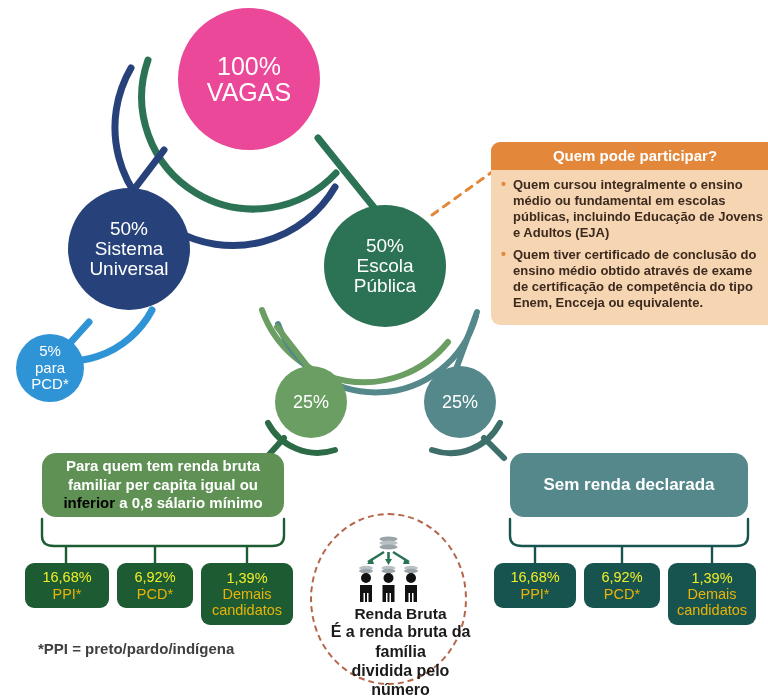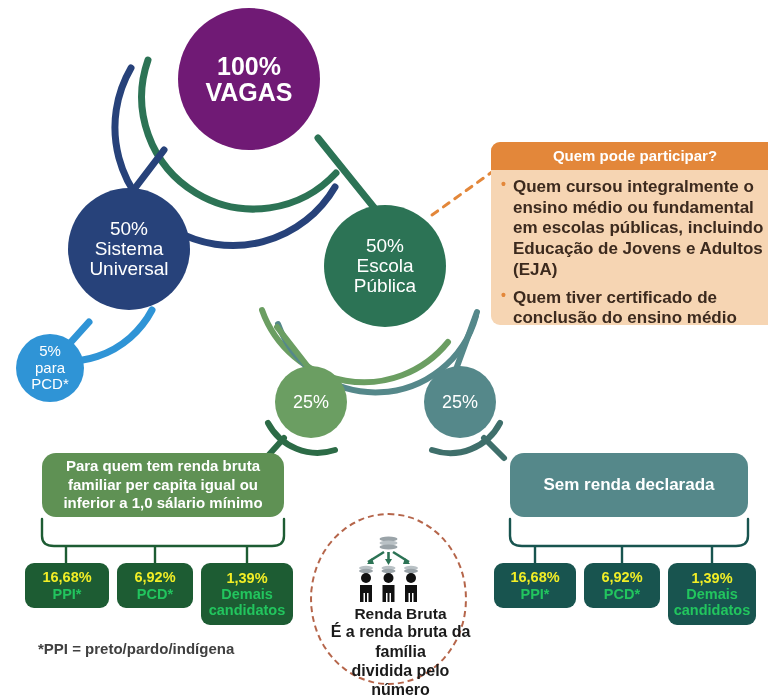--- a/index.html
+++ b/index.html
@@ -10,64 +10,64 @@
     overflow:hidden;
     position:relative;
   }
   #stage{position:absolute;left:0;top:0;width:768px;height:699px;}
   #links{position:absolute;left:0;top:0;width:768px;height:699px;}
 
   .node{position:absolute;border-radius:50%;display:flex;align-items:center;
         justify-content:center;text-align:center;color:#fff;line-height:1.05;}
   .node span{display:block;}
 
-  #n-vagas{left:178px;top:8px;width:142px;height:142px;background:#701a75;
-           font-size:25px;font-weight:700;}
+  #n-vagas{left:178px;top:8px;width:142px;height:142px;background:#ec4899;
+           font-size:25px;font-weight:400;}
   #n-universal{left:68px;top:188px;width:122px;height:122px;background:#27427a;
                font-size:19px;}
   #n-escola{left:324px;top:205px;width:122px;height:122px;background:#2c7355;
             font-size:19px;}
   #n-pcd{left:16px;top:334px;width:68px;height:68px;background:#2f94d6;
          font-size:15px;line-height:1.1;}
   #n-25a{left:275px;top:366px;width:72px;height:72px;background:#6b9e62;font-size:18px;}
   #n-25b{left:424px;top:366px;width:72px;height:72px;background:#55888a;font-size:18px;}
 
   .card{position:absolute;border-radius:14px;color:#fff;display:flex;
         align-items:center;justify-content:center;text-align:center;
         font-weight:bold;line-height:1.25;box-sizing:border-box;}
   #card-renda{left:42px;top:453px;width:242px;height:64px;background:#5f9154;
               font-size:15px;padding:4px 10px;}
-  #card-renda .hl{color:#ffffff;}
+  #card-renda .hl{color:#000000;}
   #card-sem{left:510px;top:453px;width:238px;height:64px;background:#55888a;
             font-size:17px;}
 
   .leaf{position:absolute;border-radius:9px;display:flex;flex-direction:column;
         align-items:center;justify-content:center;text-align:center;
-        font-weight:bold;font-size:14.5px;line-height:1.12;box-sizing:border-box;
+        font-weight:normal;font-size:14.5px;line-height:1.12;box-sizing:border-box;
         padding:4px 6px;}
   .leaf .pct{color:#f2ee26;}
-  .leaf .lbl{color:#22c55e;}
+  .leaf .lbl{color:#eab308;}
   .leaf.green{background:#1d5c33;}
   .leaf.teal{background:#18544f;}
 
   #l1{left:25px;top:563px;width:84px;height:45px;}
   #l2{left:117px;top:563px;width:76px;height:45px;}
   #l3{left:201px;top:563px;width:92px;height:62px;}
   #r1{left:494px;top:563px;width:82px;height:45px;}
   #r2{left:584px;top:563px;width:76px;height:45px;}
   #r3{left:668px;top:563px;width:88px;height:62px;}
 
   #panel{position:absolute;left:491px;top:142px;width:288px;height:183px;
          background:#f6d5b3;border-radius:9px;overflow:hidden;}
   #panel-head{background:#e3873a;color:#fff;font-weight:bold;font-size:15px;
               text-align:center;padding:5px 0 6px;}
   #panel-body{padding:7px 10px 0 9px;}
   #panel-body ul{margin:0;padding:0;list-style:none;}
   #panel-body li{position:relative;padding-left:13px;margin-bottom:7px;
-                 color:#3c2a1e;font-size:17px;font-weight:bold;line-height:1.22;}
+                 color:#3c2a1e;font-size:13px;font-weight:bold;line-height:1.22;}
   #panel-body li:before{content:"•";position:absolute;left:1px;top:-1px;
                         color:#e3873a;font-size:14px;}
 
   #footnote{position:absolute;left:38px;top:639px;width:300px;color:#404040;
             font-weight:bold;font-size:15px;line-height:1.35;}
 
   #badge{position:absolute;left:310px;top:513px;width:157px;height:172px;}
   #badge-ring{position:absolute;inset:0;border:2px dashed #b5654a;border-radius:50%;}
   #badge-txt{position:absolute;left:12px;top:92px;width:157px;text-align:center;
              color:#1a1a1a;}
@@ -159,21 +159,21 @@
     <div id="panel-body">
       <ul>
         <li>Quem cursou integralmente o ensino médio ou fundamental em escolas públicas, incluindo Educação de Jovens e Adultos (EJA)</li>
         <li>Quem tiver certificado de conclusão do ensino médio obtido através de exame de certificação de competência do tipo Enem, Encceja ou equivalente.</li>
       </ul>
     </div>
   </div>
 
   <div class="card" id="card-renda">
     <div>
-      <span style="display:inline">Para quem tem renda bruta familiar per capita igual ou </span><span class="hl" style="display:inline">inferior</span><span style="display:inline"> a 1,0 sálario mínimo</span>
+      <span style="display:inline">Para quem tem renda bruta familiar per capita igual ou </span><span class="hl" style="display:inline">inferior</span><span style="display:inline"> a 0,8 sálario mínimo</span>
     </div>
   </div>
 
   <div class="card" id="card-sem">
     <span>Sem renda declarada</span>
   </div>
 
   <div class="leaf green" id="l1">
     <span class="pct">16,68%</span>
     <span class="lbl">PPI*</span>

